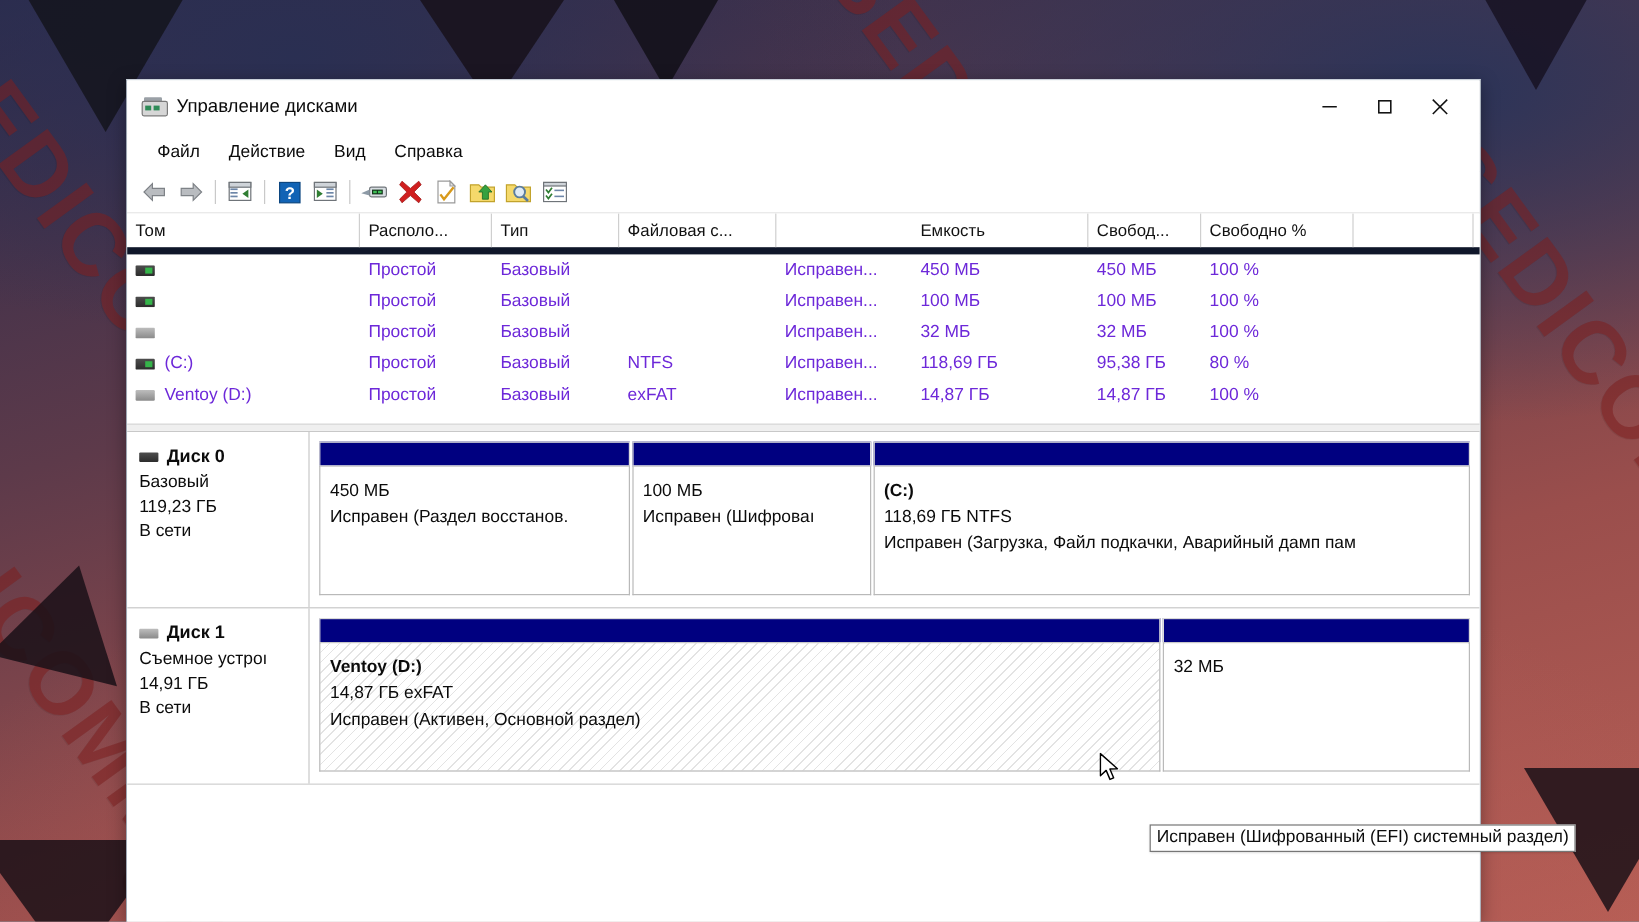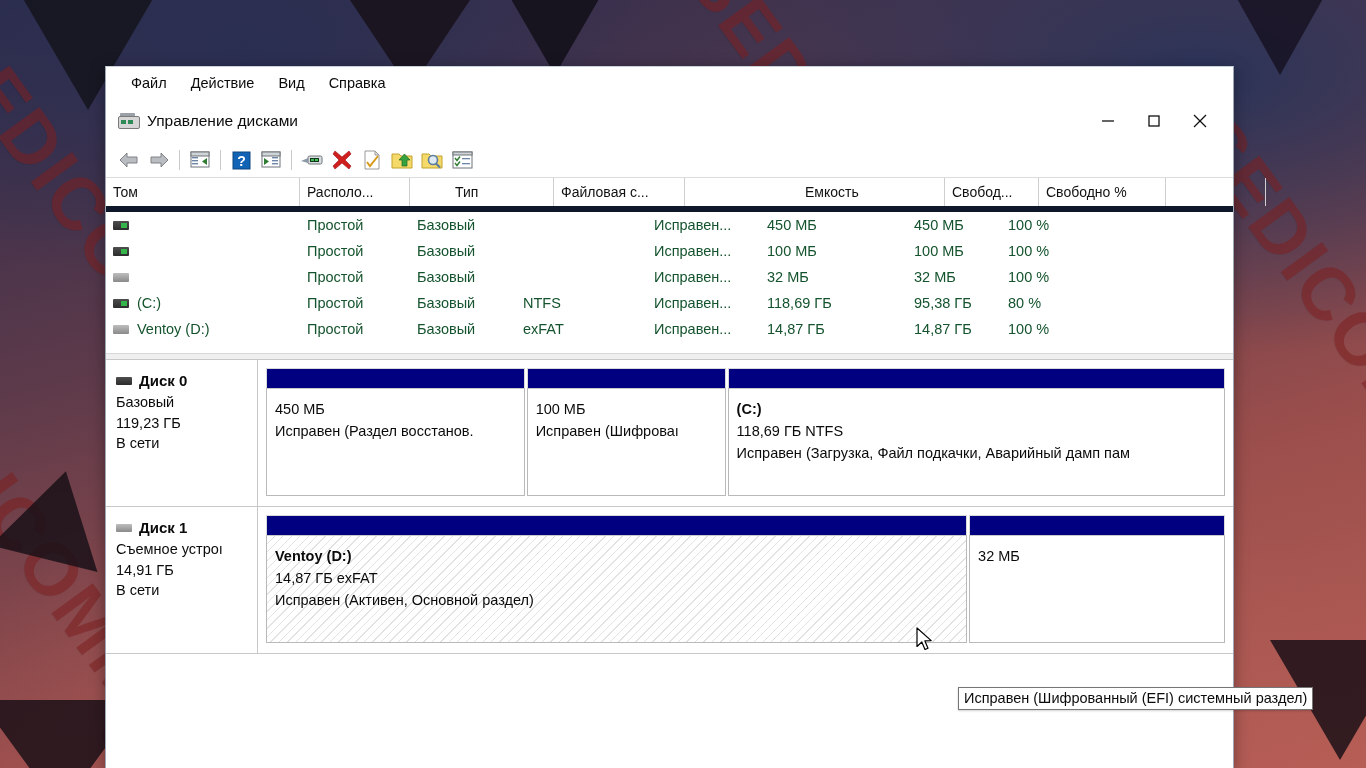--- a/index.html
+++ b/index.html
@@ -54,21 +54,21 @@
   .tbsep{width:1px;height:20px;background:#c9c9c9;margin:0 5px;}
   
   #listpane{flex:0 0 181px;display:flex;flex-direction:column;background:#fff;border-bottom:1px solid #c8c8c8;position:relative;}
   #hdrrow{display:flex;height:28px;flex:0 0 28px;background:#fff;border-bottom:6px solid #0f172a;}
   .hcell{
     font-size:14px;color:#111;display:flex;align-items:center;padding-left:7px;
     border-right:1px solid #cfcfcf;box-sizing:border-box;overflow:hidden;white-space:nowrap;
   }
   #rows{flex:1;}
   .vrow{display:flex;height:26px;align-items:center;}
-  .vcell{font-size:14.5px;color:#14532d;display:flex;align-items:center;padding-left:7px;box-sizing:border-box;white-space:nowrap;overflow:hidden;}
+  .vcell{font-size:14.5px;color:#6d28d9;display:flex;align-items:center;padding-left:7px;box-sizing:border-box;white-space:nowrap;overflow:hidden;}
   .volicon{width:16px;height:9px;border-radius:1px;margin-right:8px;flex:0 0 auto;position:relative;}
   .volicon.dark{background:linear-gradient(#4e4e4e,#2c2c2c);}
   .volicon.dark::after{content:"";position:absolute;right:2px;top:2px;width:6px;height:5px;background:#35b44a;}
   .volicon.gray{background:linear-gradient(#bdbdbd,#8a8a8a);}
   #list-hscroll{position:absolute;left:0;right:0;bottom:0;height:5px;background:#efefef;border-top:1px solid #d8d8d8;}
   
   #graphpane{flex:1;display:flex;flex-direction:column;background:#fff;overflow:hidden;}
   .diskrow{display:flex;border-bottom:1px solid #c8c8c8;box-sizing:border-box;}
   .diskinfo{
     flex:0 0 152px;border-right:1px solid #c8c8c8;box-sizing:border-box;
@@ -118,27 +118,20 @@
   <div class="tri" style="left:330px;top:-30px;border-left:80px solid transparent;border-right:80px solid transparent;border-top:120px solid #17111a;"></div>
   <div class="tri" style="left:500px;top:-20px;border-left:55px solid transparent;border-right:55px solid transparent;border-top:95px solid #120f18;"></div>
   <div class="tri" style="left:0px;top:470px;border-left:55px solid transparent;border-right:55px solid transparent;border-bottom:90px solid #1a1018;transform:rotate(14deg);"></div>
   <div class="tri" style="left:-20px;top:700px;border-left:80px solid transparent;border-right:80px solid transparent;border-top:110px solid #1b1018;"></div>
   <div class="tri" style="left:1270px;top:640px;border-left:70px solid transparent;border-right:70px solid transparent;border-top:120px solid #1b1018;"></div>
   <div class="tri" style="left:1235px;top:-5px;border-left:45px solid transparent;border-right:45px solid transparent;border-top:80px solid #171222;"></div>
 </div>
 
 <div id="window">
 
-  <div id="menubar">
-      <div class="menu-item">Файл</div>
-      <div class="menu-item">Действие</div>
-      <div class="menu-item">Вид</div>
-      <div class="menu-item">Справка</div>
-    </div>
-
   <div id="titlebar">
     <div id="title-left">
       <div id="app-icon">
         <div class="topbar"></div>
           <div class="body"></div>
         <div class="led"></div>
           <div class="led2"></div>
       </div>
       <div id="title-text">Управление дисками</div>
     </div>
@@ -153,20 +146,27 @@
       </svg>
     </div>
     <div class="winbtn" style="margin-right:10px;">
       <svg width="18" height="18" viewBox="0 0 18 18">
         <line x1="3" y1="3" x2="15" y2="15" stroke="#111" stroke-width="1.3"></line>
         <line x1="15" y1="3" x2="3" y2="15" stroke="#111" stroke-width="1.3"></line>
       </svg>
     </div>
   </div>
 
+  <div id="menubar">
+      <div class="menu-item">Файл</div>
+      <div class="menu-item">Действие</div>
+      <div class="menu-item">Вид</div>
+      <div class="menu-item">Справка</div>
+    </div>
+
   <div id="toolbar">
     <div class="tb">
       <svg width="22" height="18" viewBox="0 0 22 18">
         <path d="M9 2 L2 9 L9 16 L9 12 L19 12 L19 6 L9 6 Z" fill="#b9bcc0" stroke="#7e8287" stroke-width="1"></path>
       </svg>
     </div>
     <div class="tb">
       <svg width="22" height="18" viewBox="0 0 22 18">
         <path d="M13 2 L20 9 L13 16 L13 12 L3 12 L3 6 L13 6 Z" fill="#b9bcc0" stroke="#7e8287" stroke-width="1"></path>
       </svg>
@@ -243,21 +243,21 @@
         <rect x="10" y="7" width="8" height="1.3" fill="#6d86a8"></rect>
         <rect x="10" y="12" width="8" height="1.3" fill="#6d86a8"></rect>
       </svg>
     </div>
   </div>
 
   <div id="listpane">
     <div id="hdrrow">
         <div class="hcell" style="width: 194px; flex: 0 0 194px;">Том</div>
         <div class="hcell" style="width: 110px; flex: 0 0 110px;">Располо...</div>
-        <div class="hcell" style="width: 106px; flex: 0 0 106px; margin-left: 38px;">Тип</div>
+        <div class="hcell" style="width: 106px; flex: 0 0 106px;">Тип</div>
         <div class="hcell" style="width: 131px; flex: 0 0 131px;">Файловая с...</div>
         <div class="hcell" style="width: 113px; flex: 0 0 113px; margin-top: 32px;">Состояние</div>
         <div class="hcell" style="width: 147px; flex: 0 0 147px;">Емкость</div>
         <div class="hcell" style="width: 94px; flex: 0 0 94px;">Свобод...</div>
         <div class="hcell" style="width: 127px; flex: 0 0 127px;">Свободно %</div>
         <div class="hcell" style="width: 100px; flex: 0 0 100px;"></div>
       </div>
     <div id="rows">
         <div class="vrow">
           <div class="vcell" style="width: 194px; flex: 0 0 194px;">

